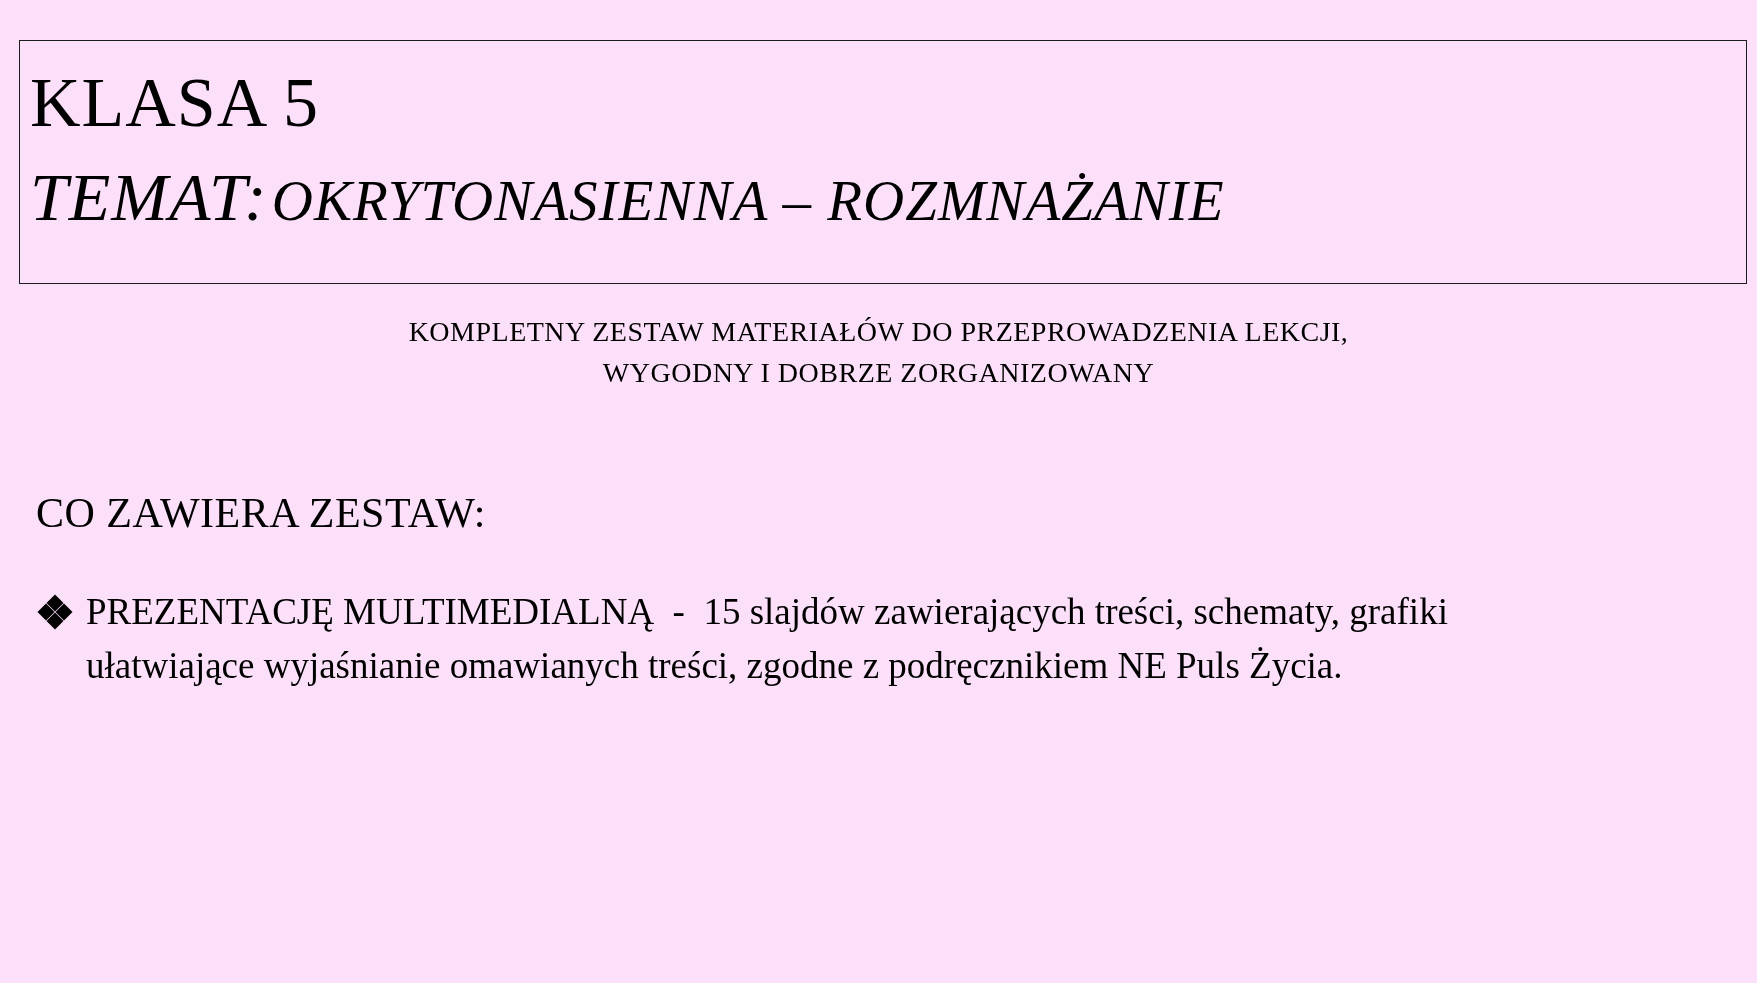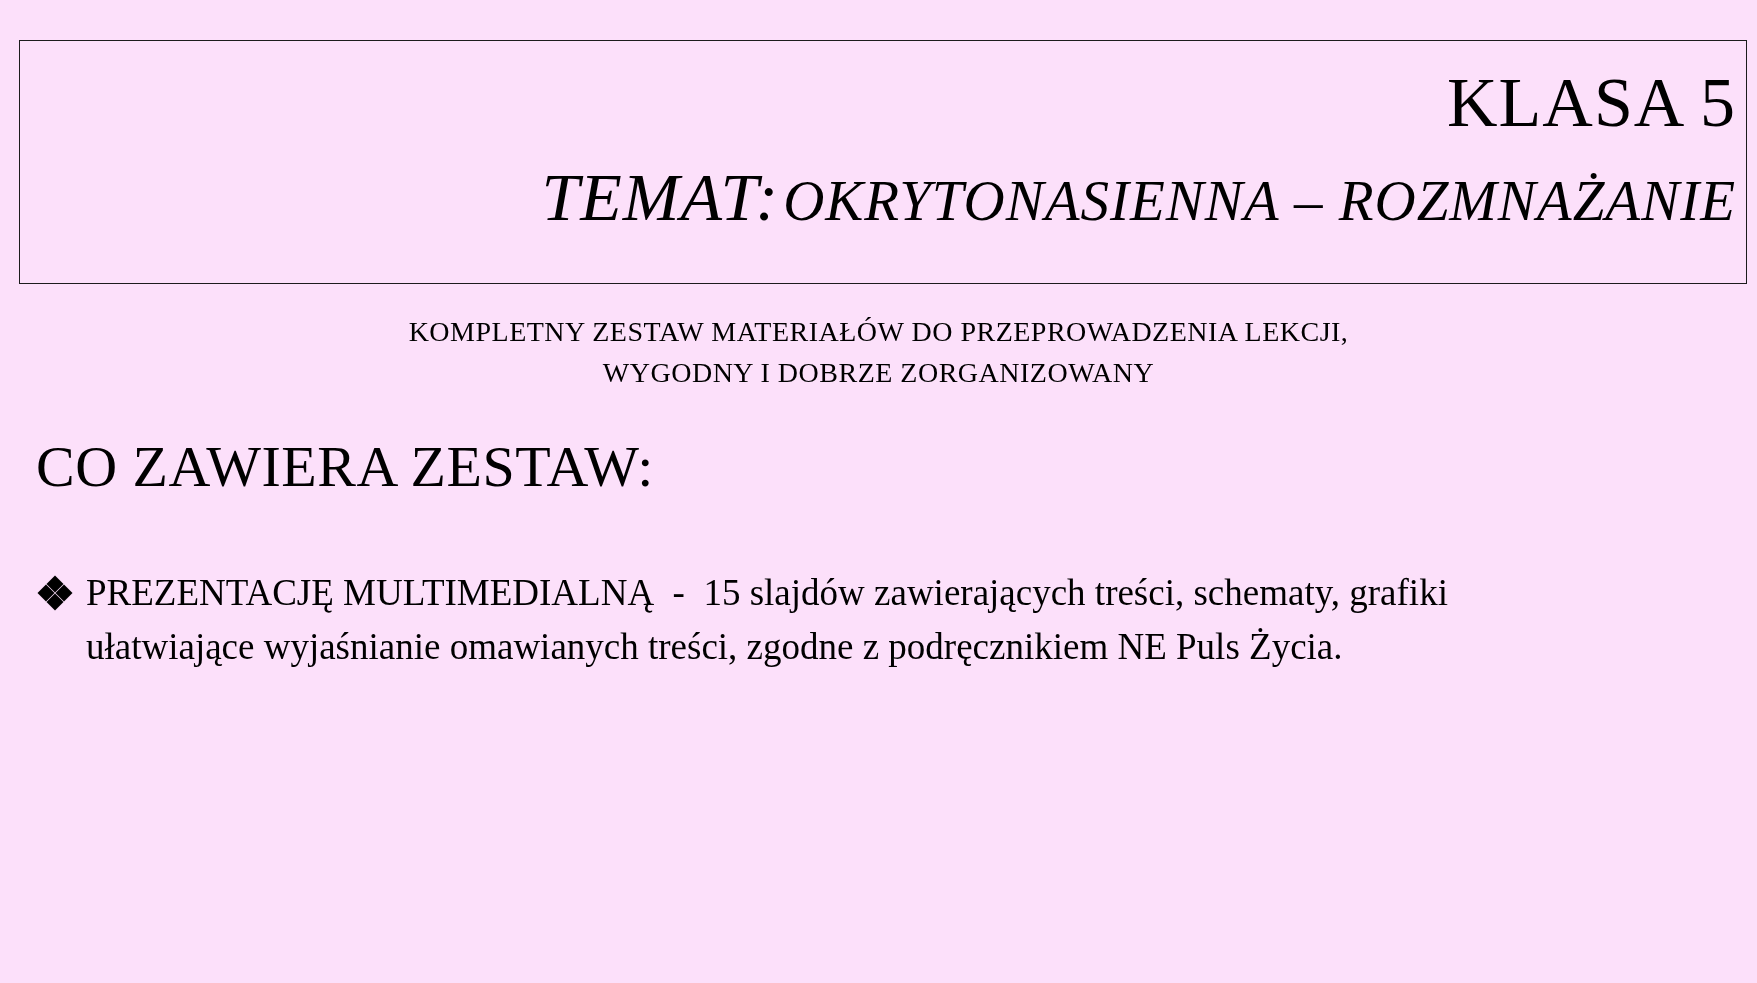--- a/index.html
+++ b/index.html
@@ -14,21 +14,21 @@
     position: relative;
     width: 1757px;
     height: 983px;
     background: #fce0fa;
     padding-top: 40px;
   }
   .title-box {
     width: 1728px;
     margin-left: 19px;
     border: 1px solid #1c1c1c;
-    text-align: right;
+    text-align: left;
     padding: 14px 10px 22px 10px;
   }
   .title-line1 {
     font-size: 70px;
     line-height: 96px;
     letter-spacing: 1px;
     font-weight: normal;
   }
   .title-line2 {
     line-height: 92px;
@@ -45,27 +45,27 @@
   }
   .subtitle {
     margin-top: 28px;
     text-align: center;
     font-size: 28px;
     line-height: 1.45;
     white-space: pre-wrap;
     letter-spacing: 0.5px;
   }
   .section-heading {
-    margin-top: 40px;
+    margin-top: 96px;
     margin-left: 36px;
-    font-size: 58px;
+    font-size: 42px;
     letter-spacing: 0.5px;
   }
   .bullet-list {
-    margin-top: 66px;
+    margin-top: 48px;
     margin-left: 40px;
     margin-right: 30px;
   }
   .bullet-item {
     display: flex;
     align-items: flex-start;
     margin-bottom: 22px;
   }
   .bullet-marker {
     flex: 0 0 auto;

